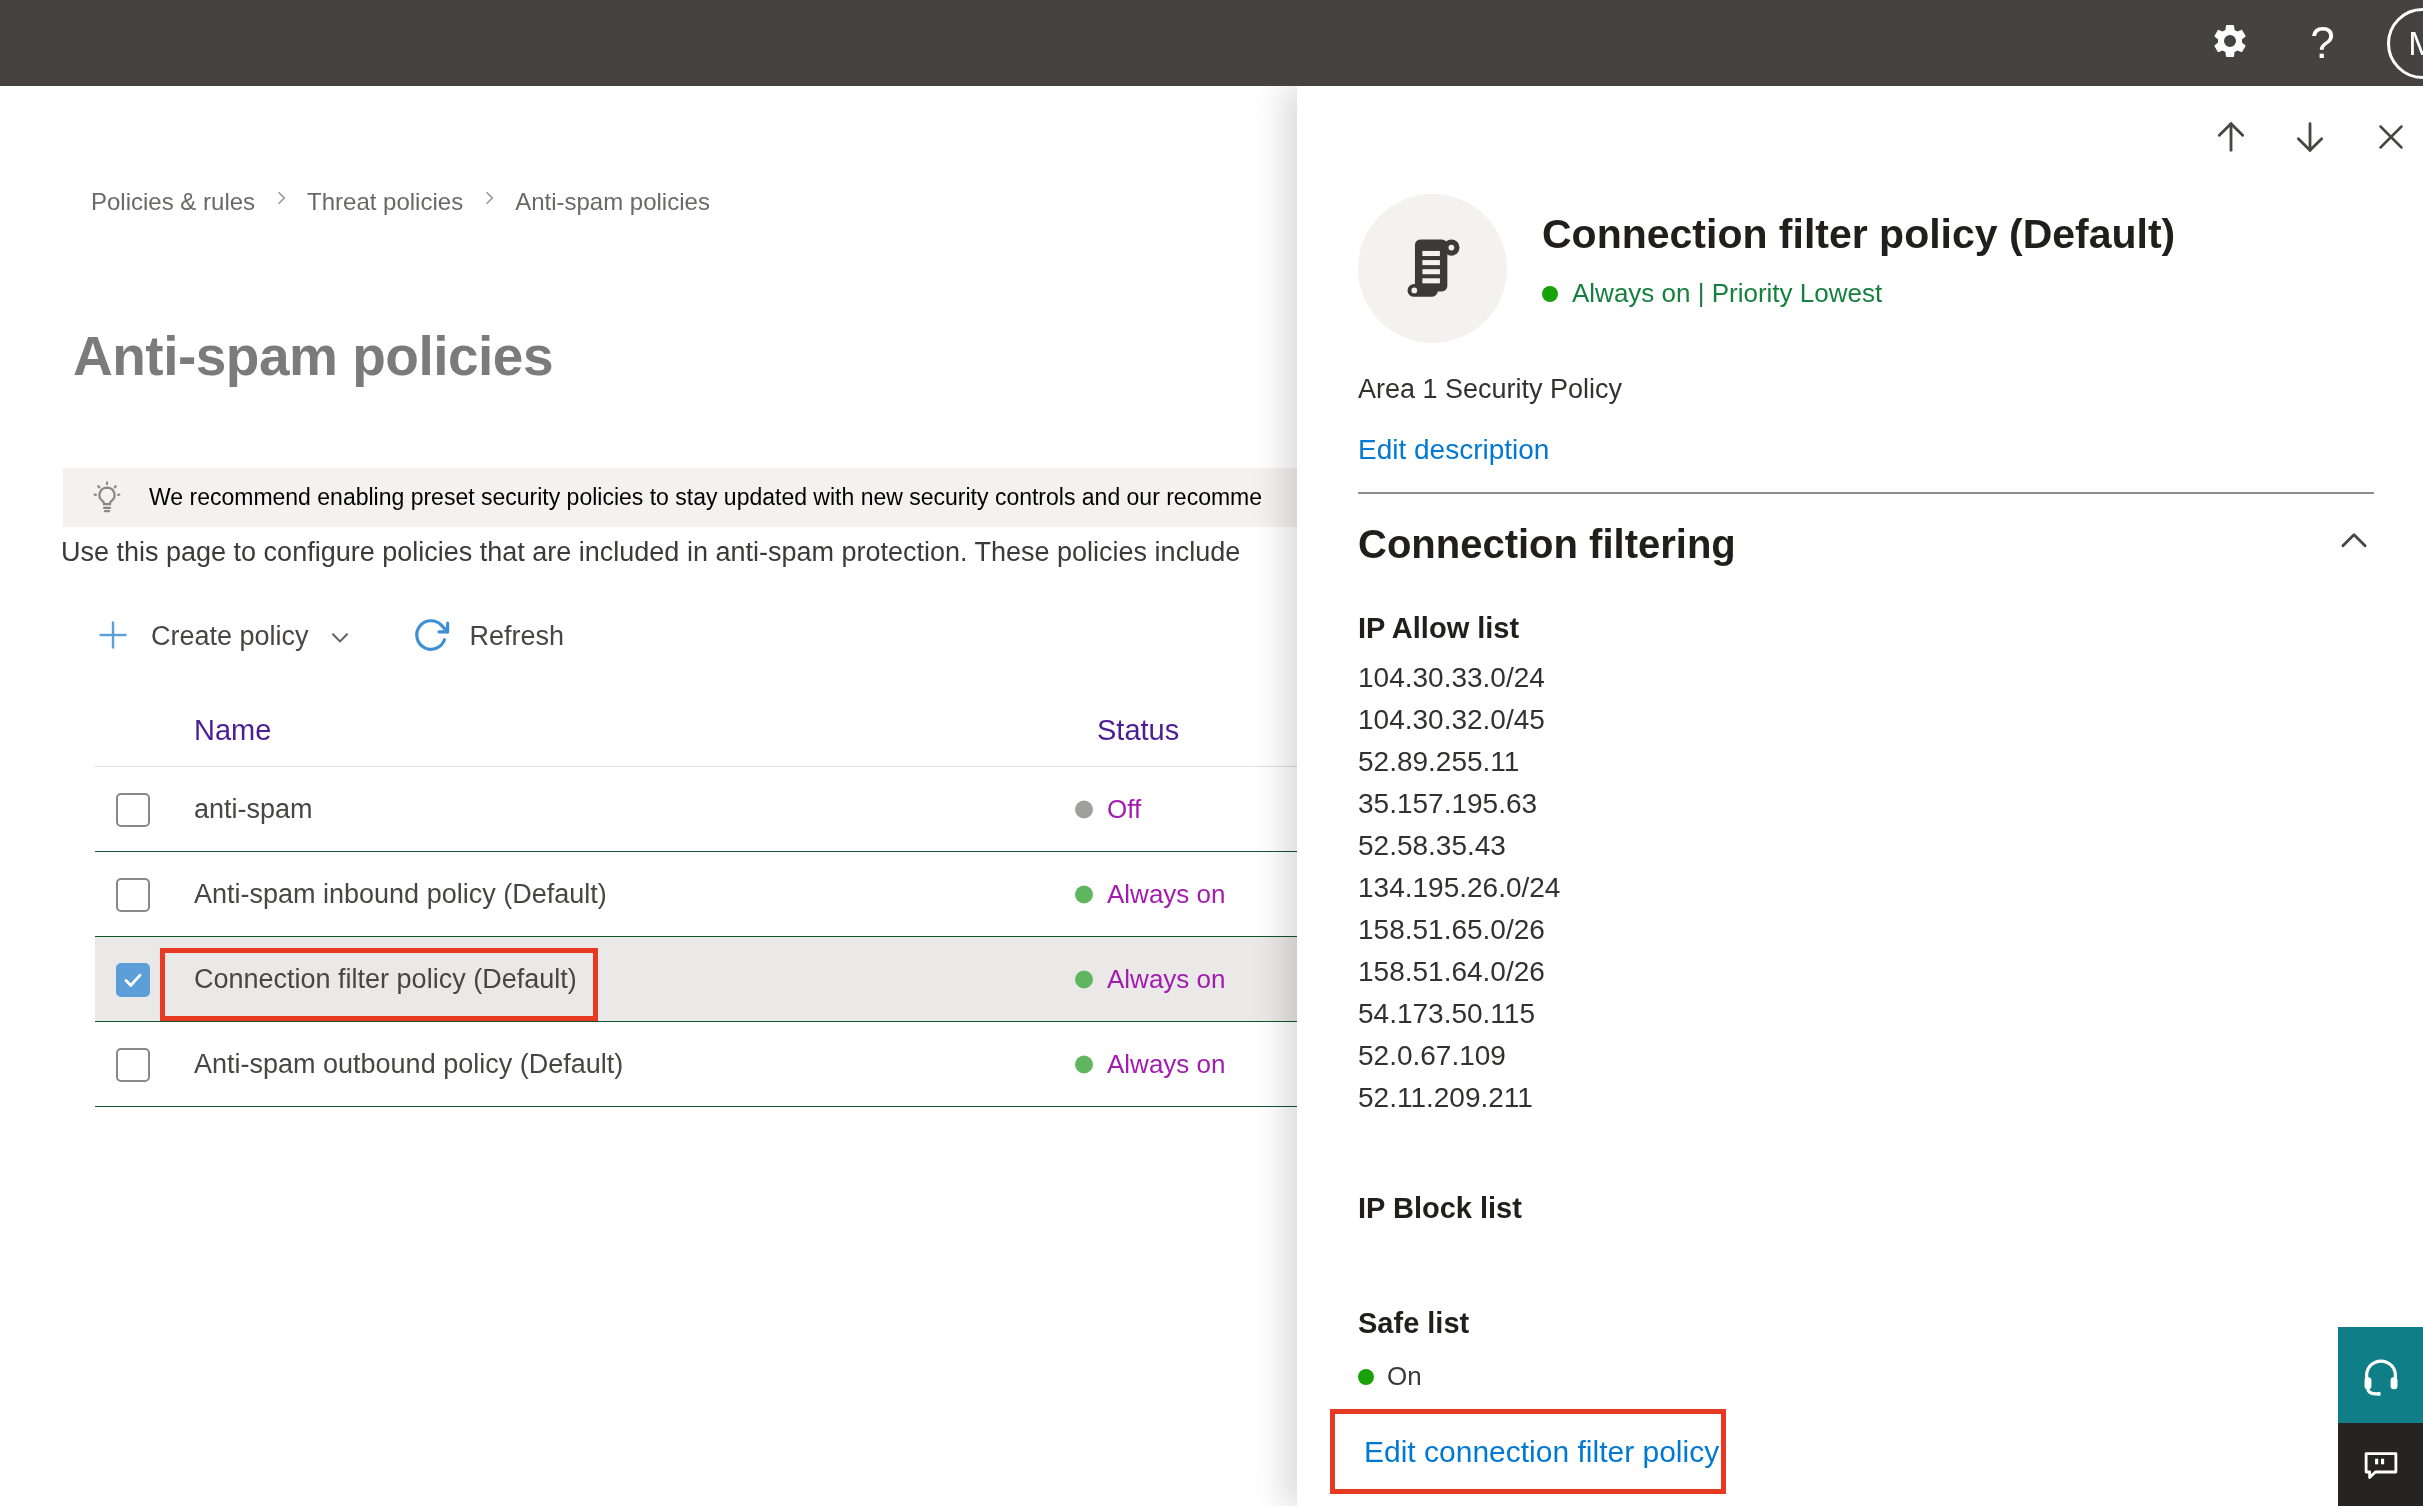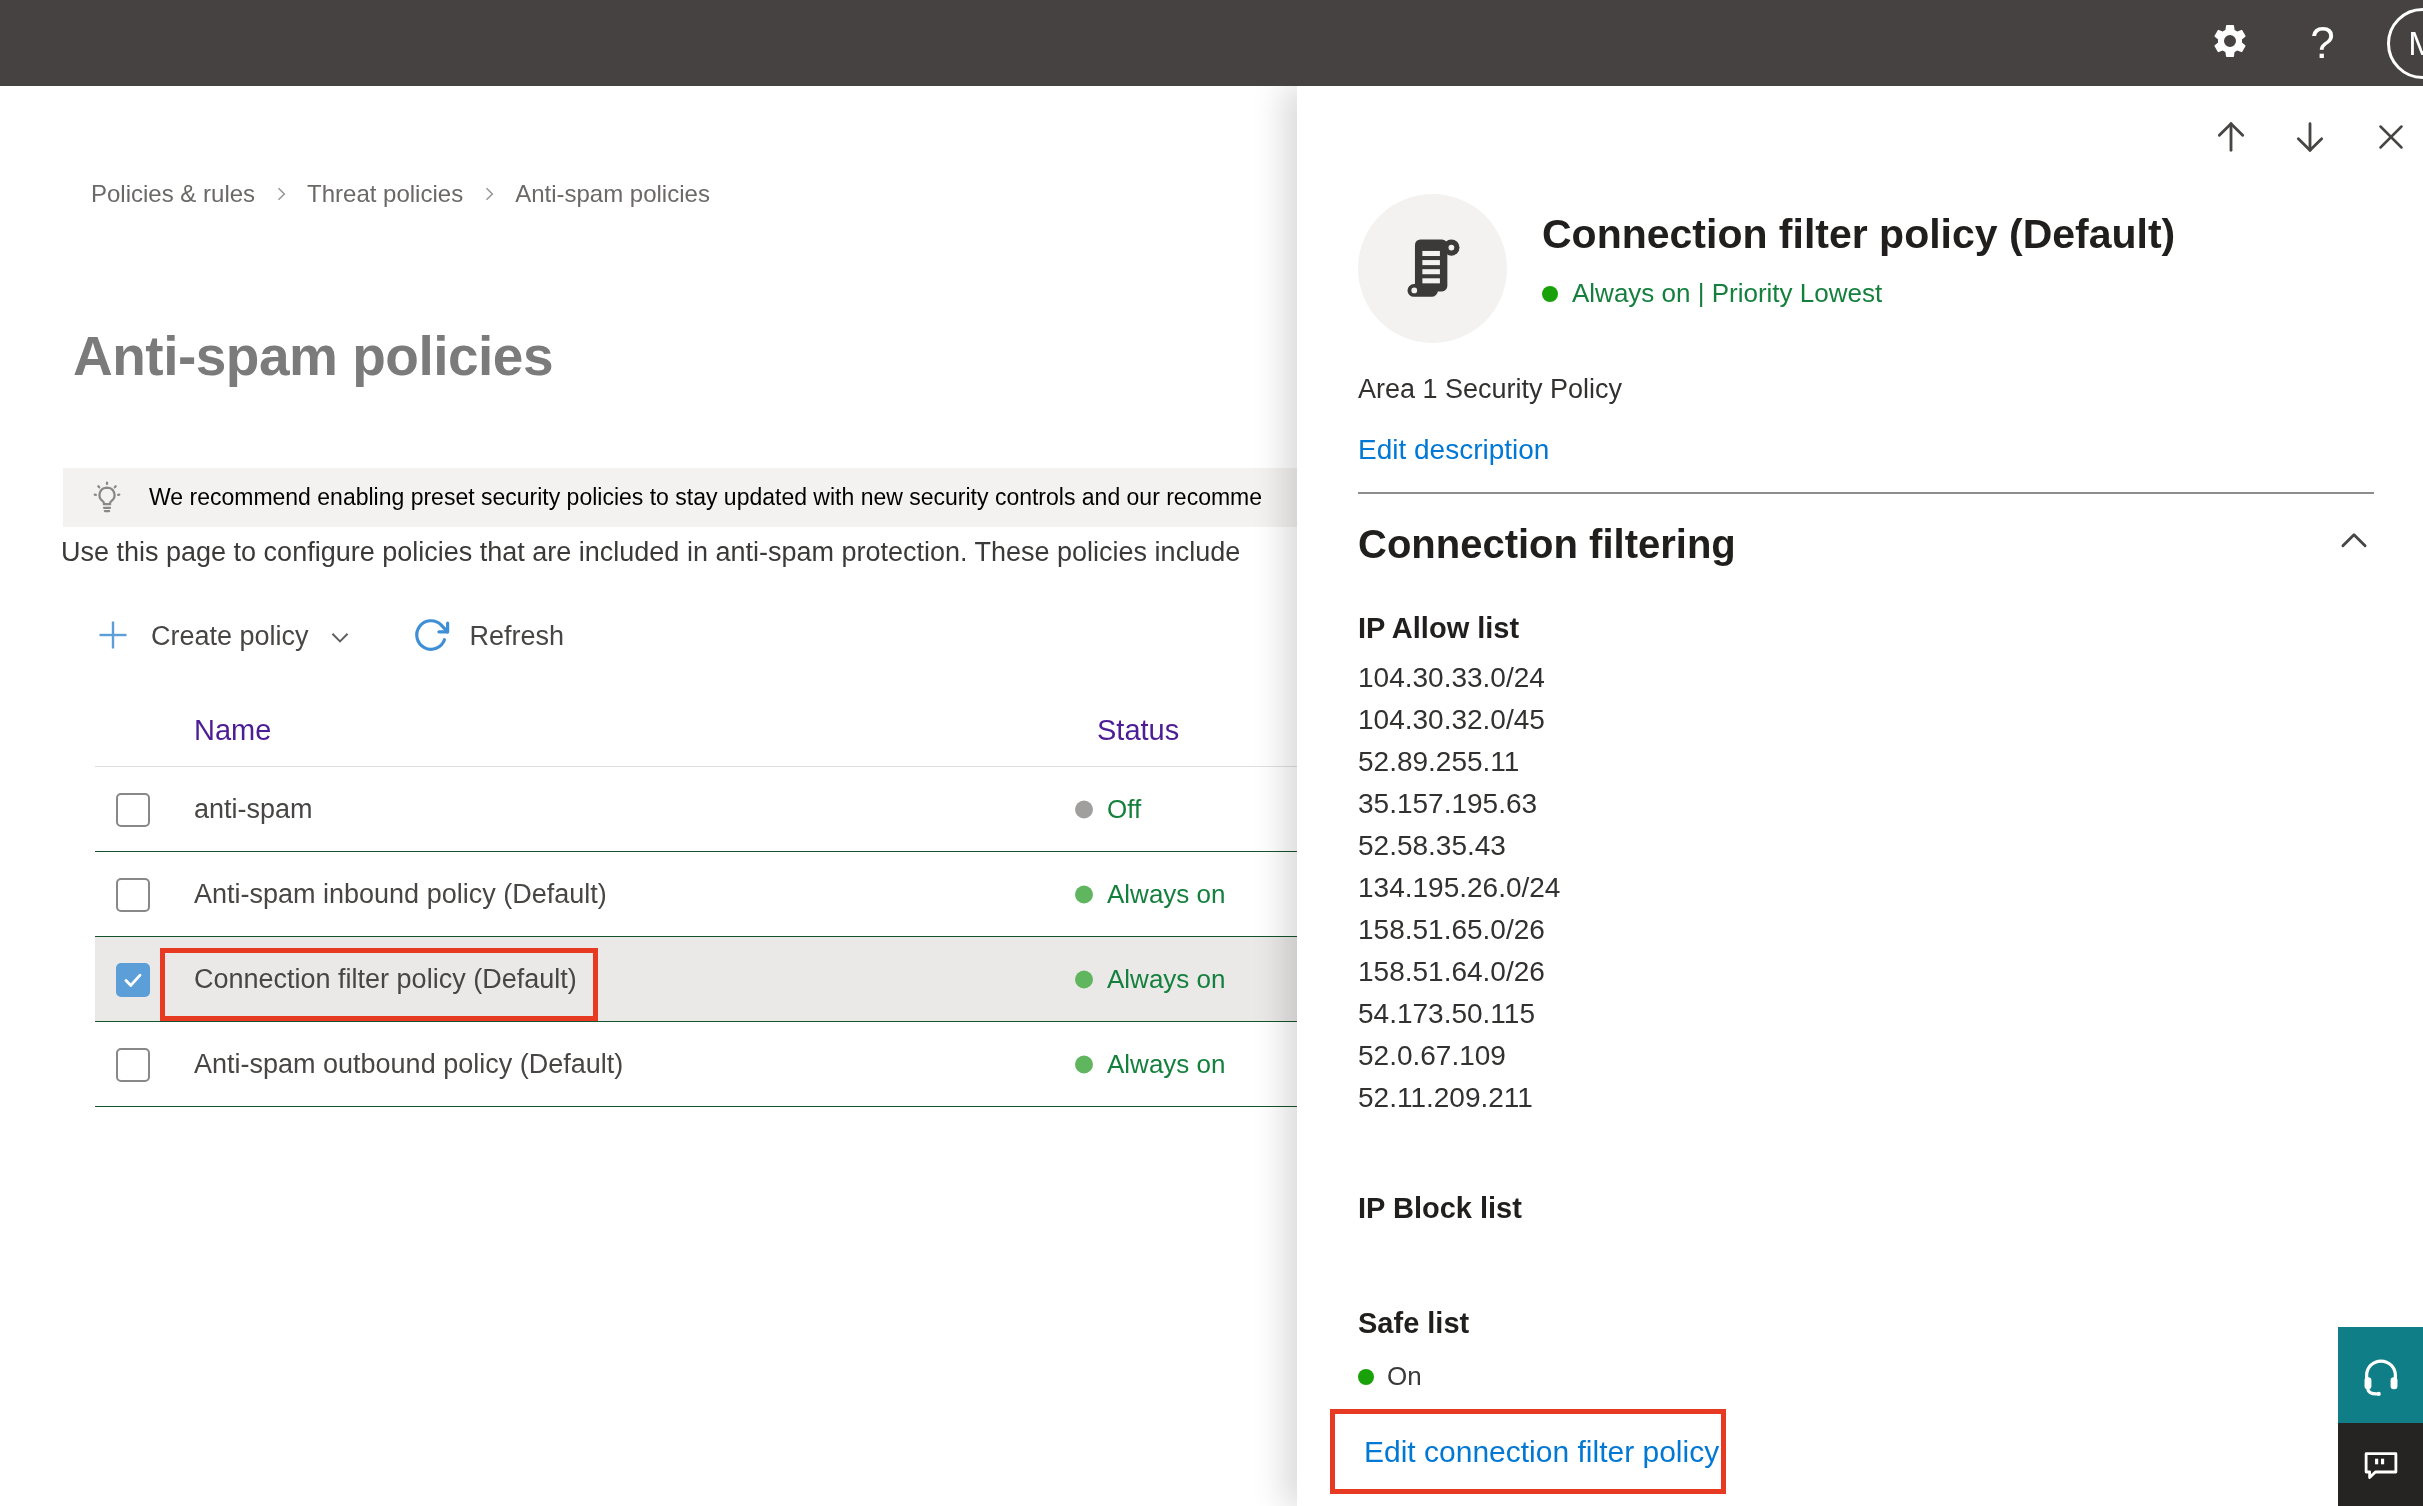--- a/index.html
+++ b/index.html
@@ -10,21 +10,21 @@
   }
   
   .topbar { position:absolute; top:0; left:0; width:2424px; height:86px; background:#454241; overflow:hidden; z-index:50; }
   .topbar-btn { position:absolute; top:0; height:86px; width:59px; display:flex; align-items:center; justify-content:center; cursor:pointer; }
   .help-glyph { color:#fff; font-size:44px; font-weight:400; }
   .avatar { position:absolute; left:2387px; top:8px; width:71px; height:71px; border:3px solid #fff; border-radius:50%;
             display:flex; align-items:center; justify-content:center; color:#fff; font-size:34px; }
   
   .main { position:absolute; top:86px; left:0; width:2424px; height:1421px; background:#fff; }
   .breadcrumb { position:absolute; left:91px; top:94px; display:flex; align-items:center; font-size:24px; color:#6b6967; }
-  .crumb { cursor:pointer; }
+  .crumb { cursor:pointer;margin-top:8px; }
   .crumb-sep { margin:0 16px; display:flex; align-items:center; }
   .page-title { position:absolute; left:73px; top:238px; font-size:55px; font-weight:700; color:#7b7b7b; letter-spacing:-0.5px; }
   .banner { position:absolute; left:63px; top:382px; width:1273px; height:59px; background:#f3f2f1;
             display:flex; align-items:center; overflow:hidden; white-space:nowrap; }
   .banner .bulb { margin-left:26px; flex:none; display:flex; }
   .banner-text { margin-left:24px; font-size:23px; color:#000000; }
   .page-desc { position:absolute; left:61px; top:451px; width:1277px; font-size:27px; color:#3b3a39; white-space:nowrap; overflow:hidden; }
   .toolbar { position:absolute; left:95px; top:523px; height:55px; display:flex; align-items:center; }
   .tool-btn { display:flex; align-items:center; cursor:pointer; }
   .tool-label { font-size:27px; color:#484644; margin-left:20px;text-align:center; }
@@ -38,21 +38,21 @@
   .trow { position:relative; height:85px; border-bottom:1px solid #14532d; cursor:pointer; }
   .trow.selected { background:#eae9e8; }
   .cb { position:absolute; left:21px; top:26px; width:34px; height:34px; border:2px solid #8a8886; border-radius:5px; background:#fff; cursor:pointer; }
   .cb.checked { border-color:#5c9fd8; background:#5c9fd8; display:flex; align-items:center; justify-content:center; }
   .row-name { position:absolute; left:99px; top:50%; transform:translateY(-50%); font-size:27px; color:#484644; white-space:nowrap; }
   .row-status { position:absolute; left:980px; top:50%; transform:translateY(-50%); display:flex; align-items:center; }
   .dot { width:18px; height:18px; border-radius:50%; flex:none; }
   .dot-off { background:#a19f9d; }
   .dot-on  { background:#5fb65f; }
   .dot-bright { background:#18a108; width:16px; height:16px; }
-  .status-text { margin-left:14px; font-size:26px; color:#15803d; }
+  .status-text { margin-left:14px; font-size:26px; color:#a21caf; }
   .red-box-row { position:absolute; left:65px; top:11px; width:438px; height:73px; border:5px solid #e83a22; pointer-events:none; }
   
   .flyout { position:absolute; left:1297px; top:86px; width:1127px; height:1421px; background:#fff;
             box-shadow:-14px 0 30px rgba(0,0,0,0.14); z-index:20; }
   .fly-nav { position:absolute; top:28px; width:46px; height:46px; display:flex; align-items:center; justify-content:center; cursor:pointer; }
   .fly-avatar { position:absolute; left:61px; top:108px; width:149px; height:149px; border-radius:50%; background:#f3f2f1;
                 display:flex; align-items:center; justify-content:center; }
   .fly-title { position:absolute; left:245px; top:125px; font-size:41px; font-weight:700; color:#201f1e; white-space:nowrap; }
   .fly-status { position:absolute; left:245px; top:192px; display:flex; align-items:center; font-size:27px; color:#3b3a39; }
   .fly-status .status-text { color:#15803d; }

